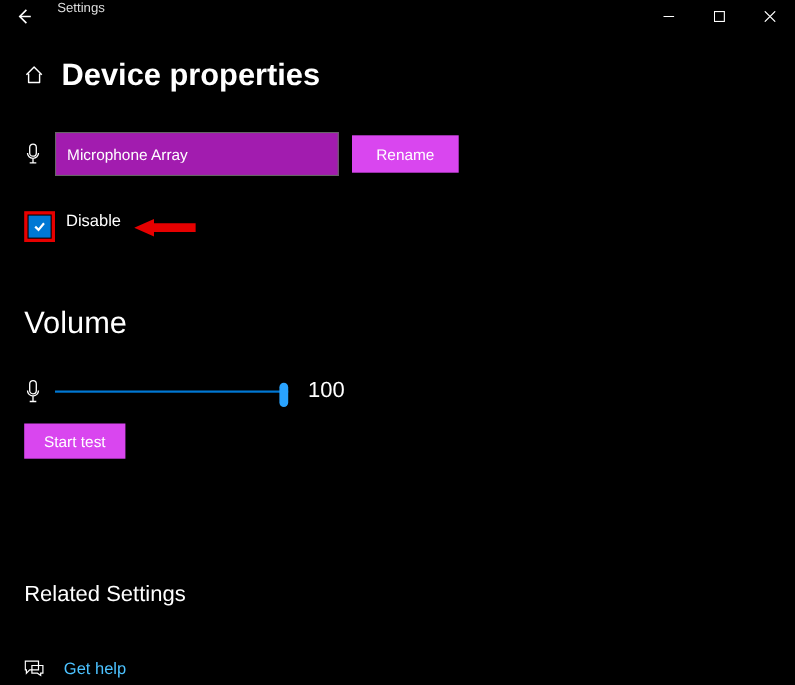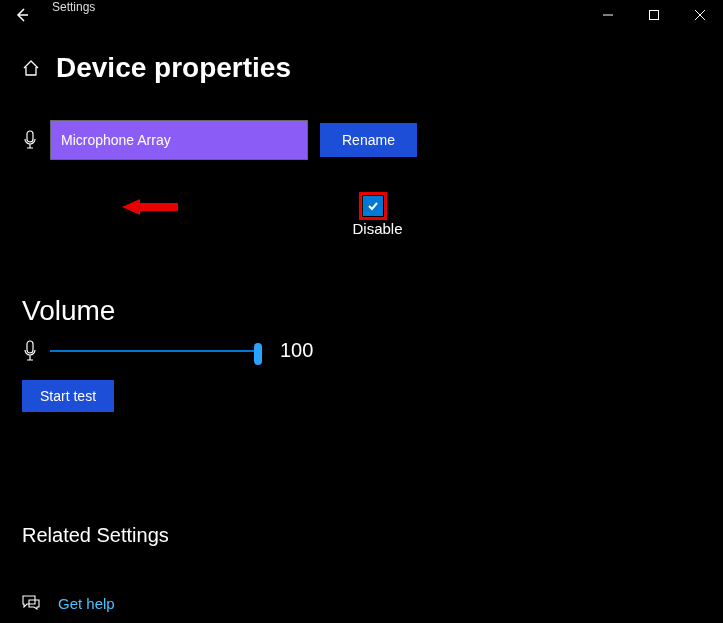--- a/index.html
+++ b/index.html
@@ -58,41 +58,40 @@
     margin-top: 36px;
   }
   .row-device {
     display: flex;
     align-items: center;
     gap: 12px;
   }
   .device-input {
     width: 258px;
     height: 40px;
-    background: #8b5cf6;
+    background: #a21caf;
     border: 1px solid #666;
     color: #fff;
     padding: 0 10px;
     font-size: 14px;
   }
   .btn {
-    background: #1d4ed8;
+    background: #d946ef;
     border: none;
     color: #fff;
     height: 34px;
     padding: 0 22px;
     font-size: 14px;
     cursor: pointer;
   }
   .disable-row {
     display: flex;
-    align-items: center;
+    align-items: flex-start;
     margin-top: 32px;
     position: relative;
-    flex-direction: column;
   }
   .checkbox-highlight {
     border: 3px solid #e60000;
     padding: 1px;
     display: inline-flex;
   }
   .checkbox {
     width: 20px;
     height: 20px;
     background: #0078d4;
@@ -110,21 +109,21 @@
     top: 6px;
   }
   .section-h {
     font-size: 28px;
     font-weight: 400;
     margin-top: 58px;
   }
   .volume-row {
     display: flex;
     align-items: center;
-    margin-top: 12px;
+    margin-top: 34px;
     gap: 12px;
   }
   .slider-wrap {
     position: relative;
     width: 212px;
     height: 20px;
   }
   .slider-track {
     position: absolute;
     top: 9px;

